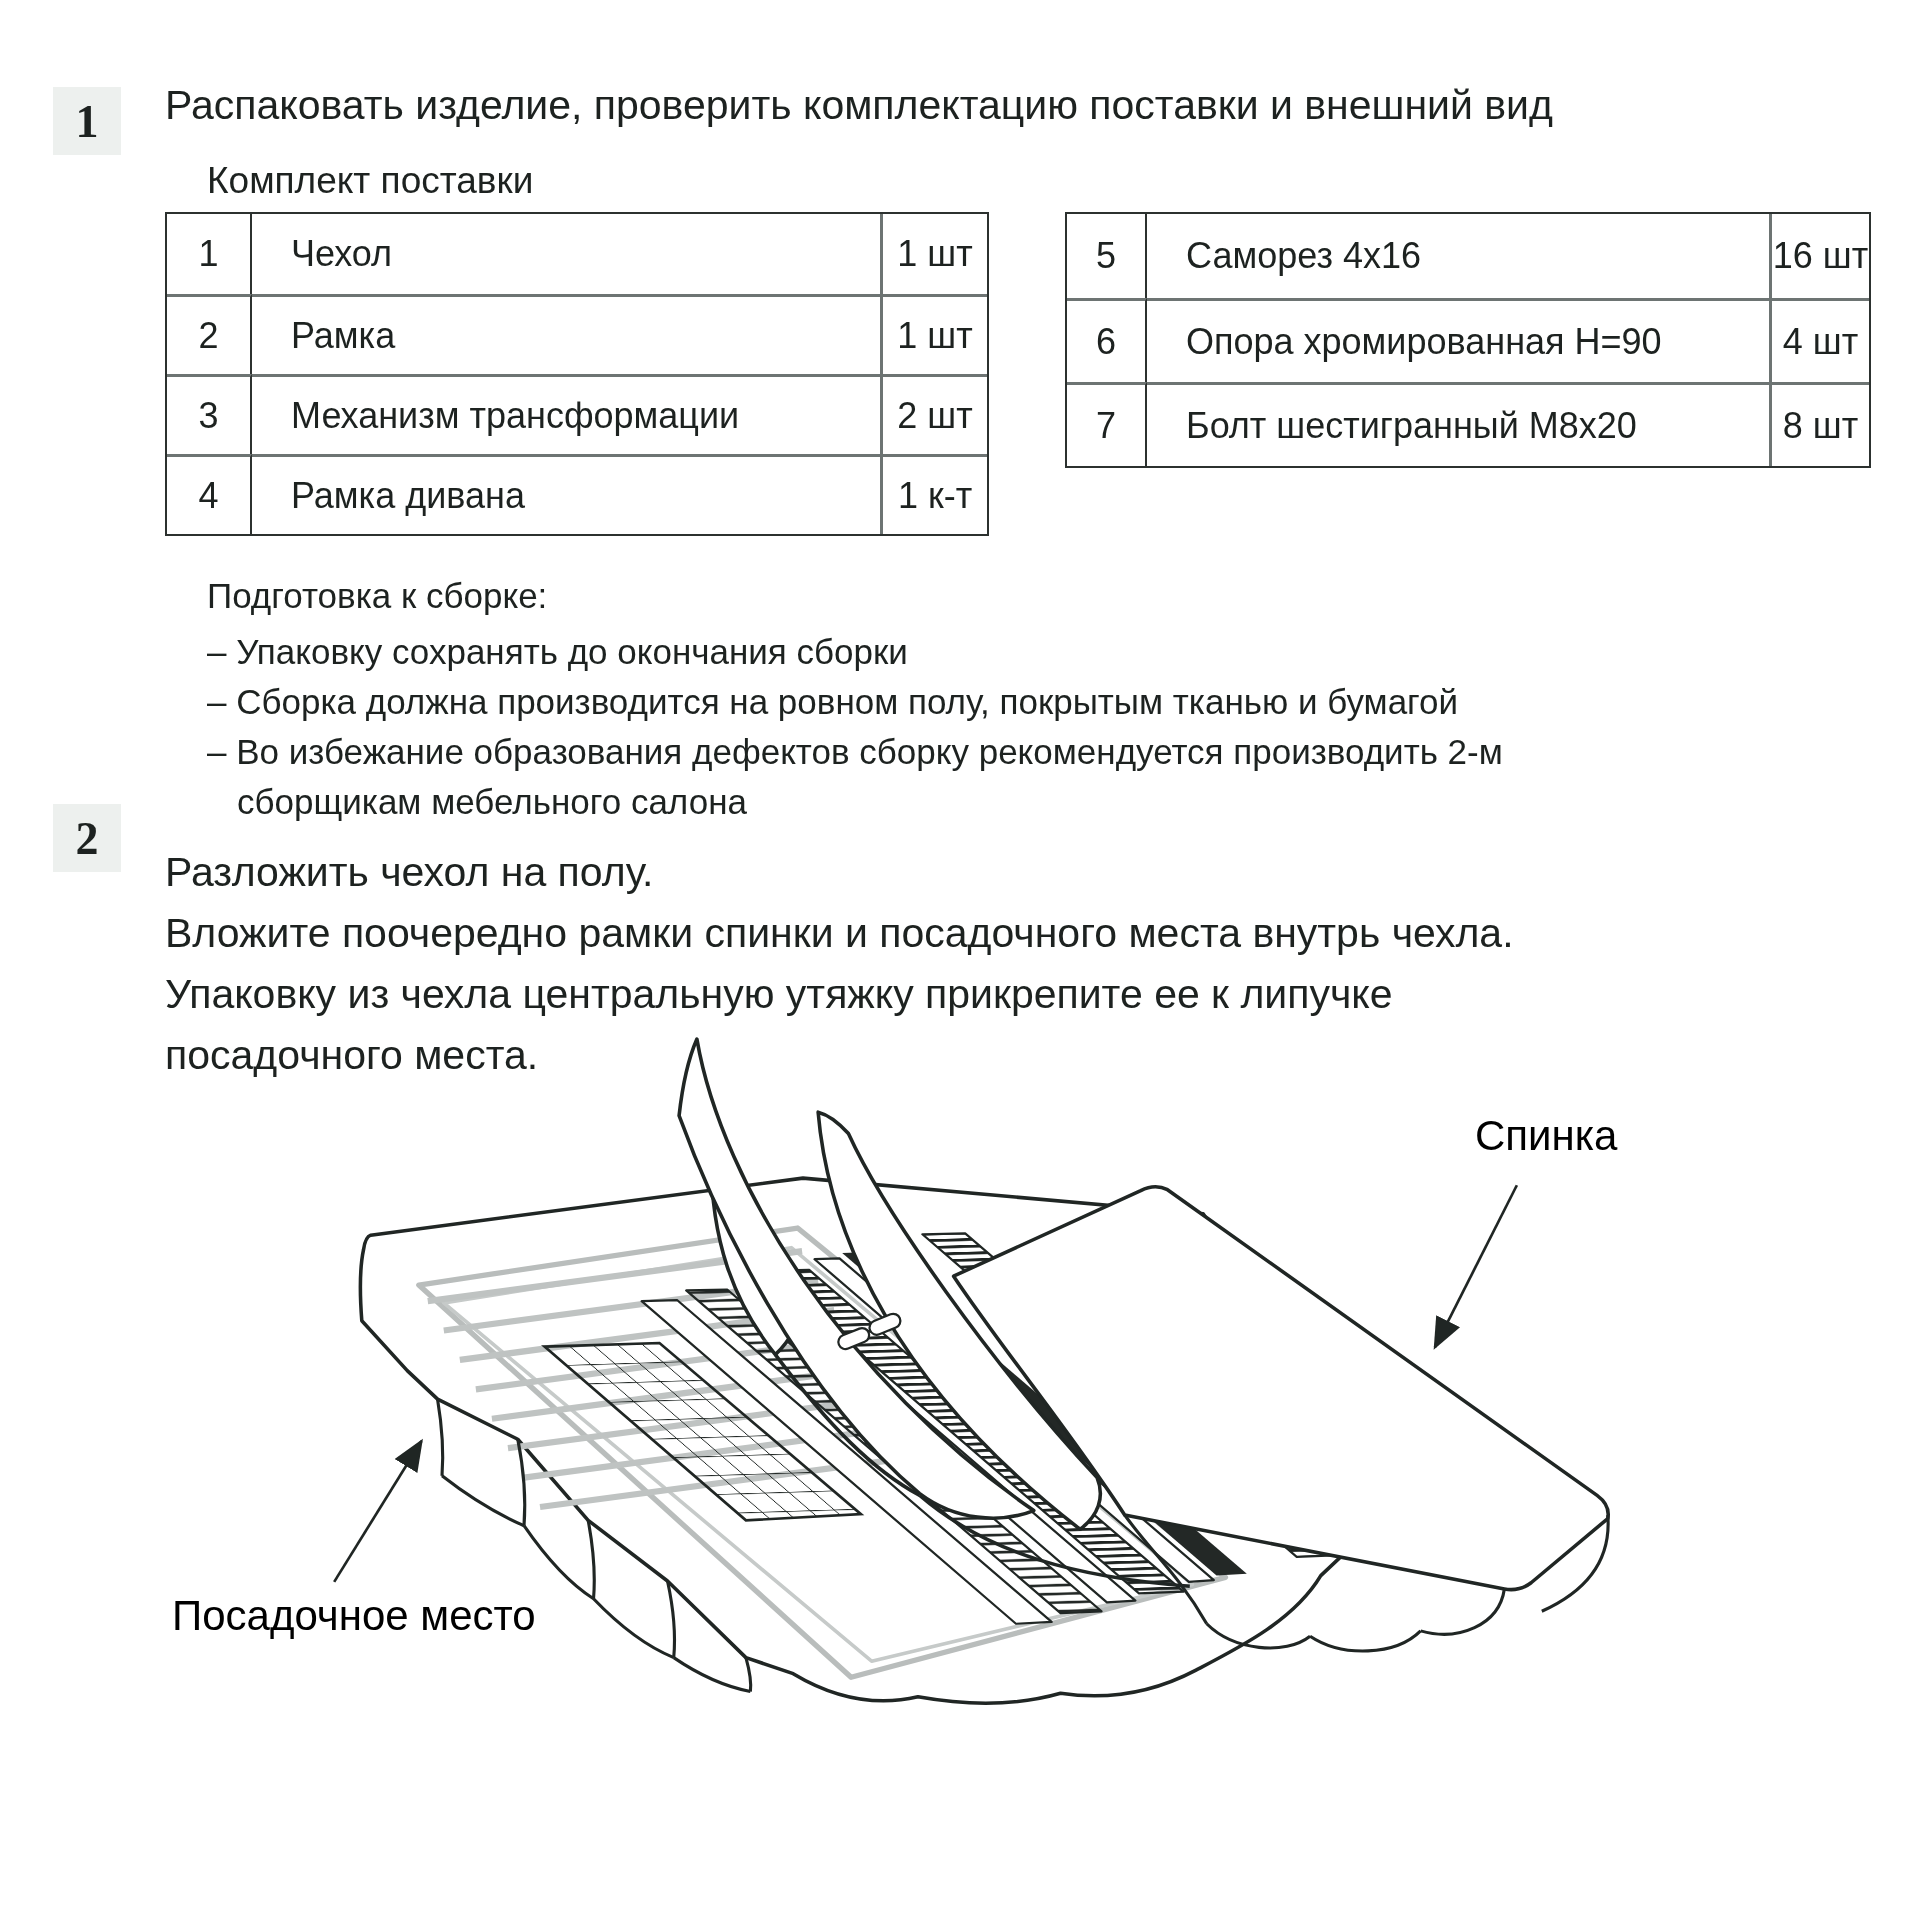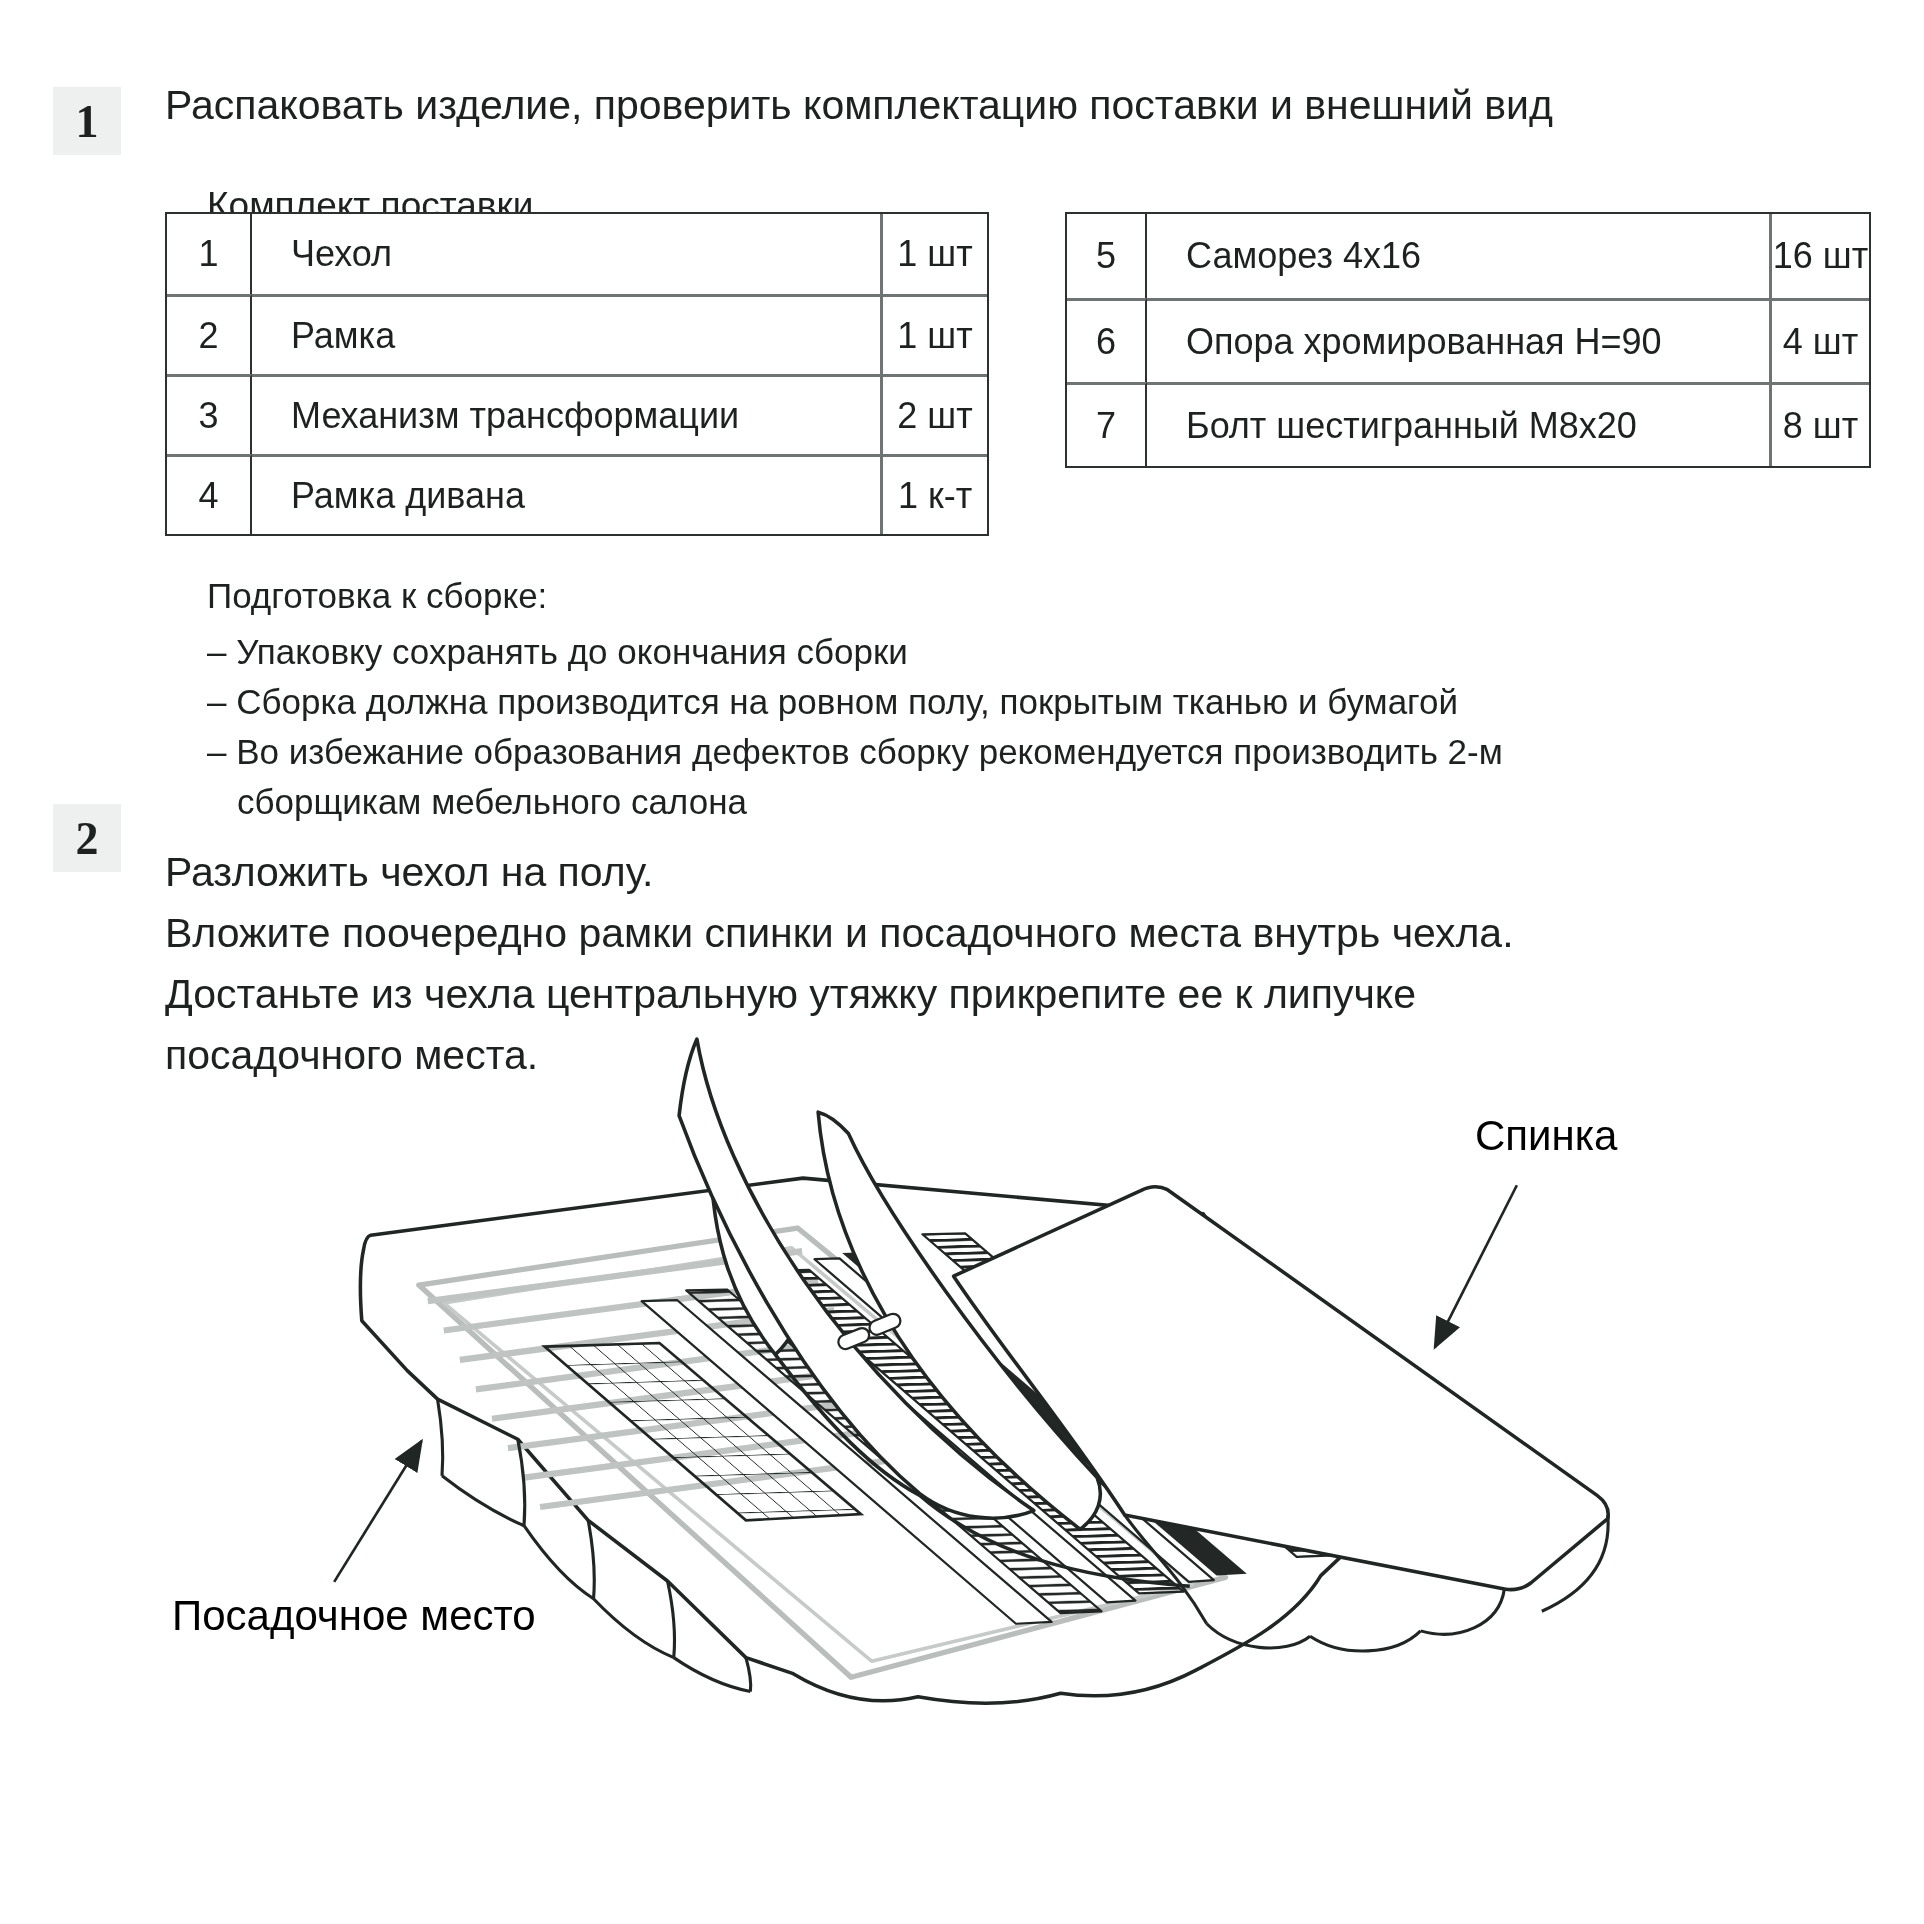--- a/index.html
+++ b/index.html
@@ -2,21 +2,21 @@
 <html style="font-size:14.3px"><head>
 <meta charset="utf-8">
 <style>
   html,body{margin:0;padding:0;background:#ffffff;}
   .page{position:relative;width:1925px;height:1925px;background:#ffffff;overflow:hidden;
         font-family:"Liberation Sans", sans-serif;color:#212624;}
   .step-box{position:absolute;width:68px;height:68px;background:#edf0ee;
             display:flex;align-items:center;justify-content:center;
             font-family:"Liberation Serif", serif;font-weight:700;font-size:46px;color:#1d2220;}
   .step-title{position:absolute;font-size:41px;line-height:53px;color:#1d2220;}
-  .subtitle{position:absolute;font-size:37px;color:#1d2220;margin-top:25px;}
+  .subtitle{position:absolute;font-size:37px;color:#1d2220;}
   .kit-table{position:absolute;display:grid;border:2.7px solid #2c312f;}
   .kit-table .cell{display:flex;align-items:center;font-size:36px;color:#1d2220;background:#ffffff;}
   .kit-table .num{justify-content:center;border-right:2.7px solid #2c312f;}
   .kit-table .name{padding-left:39px;}
   .kit-table .qty{justify-content:center;border-left:3.6px solid #6d7473;}
   .kit-table .rt{border-top:3.6px solid #6d7473;}
   .prep-heading{position:absolute;font-size:35px;font-weight:400;color:#1d2220;}
   .prep-list{position:absolute;font-size:35px;line-height:50px;color:#1d2220;}
   .prep-item{padding-left:30px;text-indent:-30px;}
   .step2-lines{position:absolute;font-size:41px;line-height:61px;color:#1d2220;margin-top:36px;}
@@ -68,21 +68,21 @@
     <div class="prep-item">– Сборка должна производится на ровном полу, покрытым тканью и бумагой</div>
     <div class="prep-item">– Во избежание образования дефектов сборку рекомендуется производить 2-м сборщикам мебельного салона</div>
   </div>
 
   <div class="step-box" style="left:53px;top:804px;">
     <span>2</span>
   </div>
   <div class="step2-lines" style="left:165px;top:806px;width:1711px;">
     <div>Разложить чехол на полу.</div>
     <div>Вложите поочередно рамки спинки и посадочного места внутрь чехла.</div>
-    <div>Достаньте из чехла центральную утяжку прикрепите ее к липучке</div>
+    <div>Упаковку из чехла центральную утяжку прикрепите ее к липучке</div>
     <div>посадочного места.</div>
   </div>
 
   <div class="diagram-wrap">
     <svg viewBox="0 0 1500 800" width="1337" height="713">
       <defs>
         <pattern id="mesh" patternUnits="userSpaceOnUse" width="1" height="1" patternTransform="matrix(27,-0.84,24,20.7,281,381)">
           <path d="M0,0 H1 M0,0 V1" stroke="#202624" stroke-width="0.09" fill="none"></path>
         </pattern>
         <pattern id="rungs" patternUnits="userSpaceOnUse" width="1" height="1" patternTransform="matrix(11,9.4,44,-1.3,440,318)">

